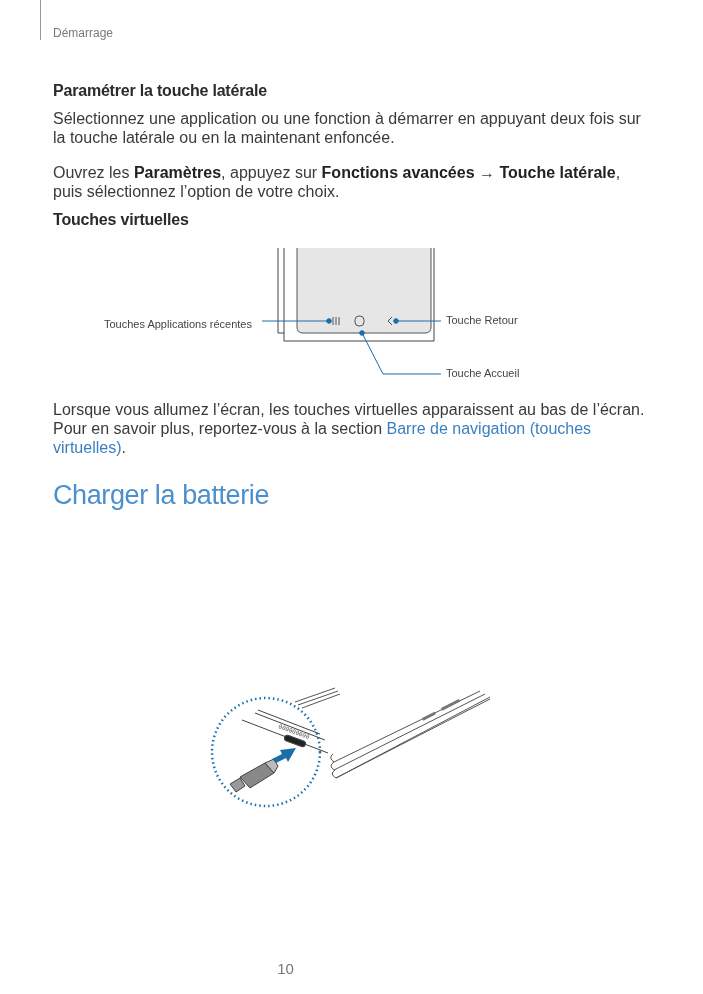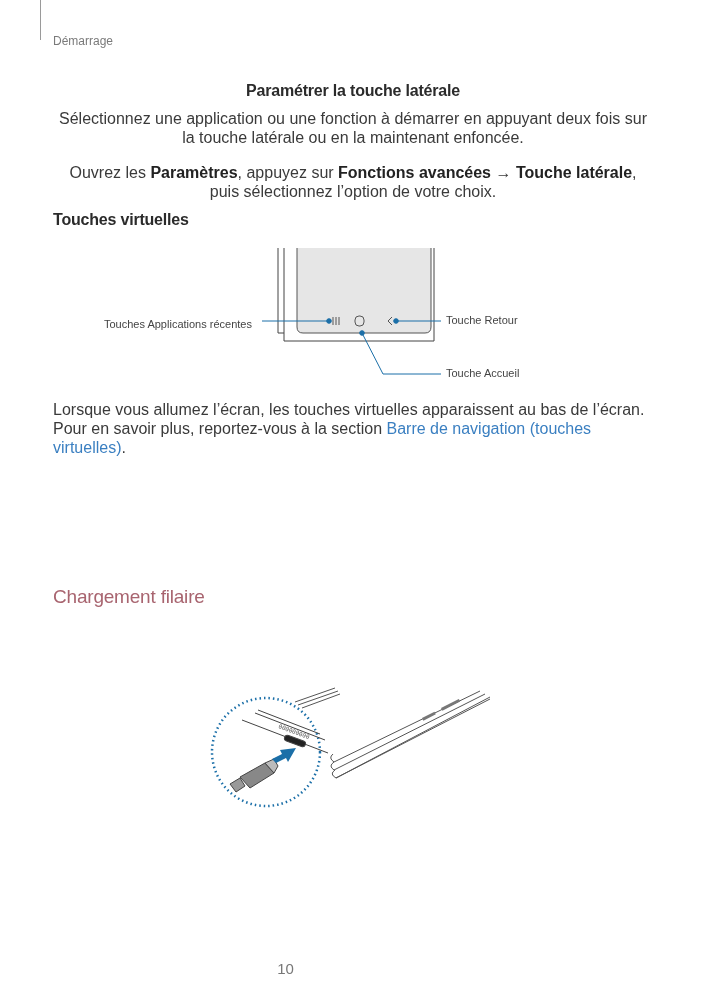--- a/index.html
+++ b/index.html
@@ -2,40 +2,40 @@
 <html><head>
 <meta charset="utf-8">
 <style>
   html, body { margin: 0; padding: 0; background: #ffffff; }
   body {
     width: 703px; height: 994px; position: relative; overflow: hidden;
     font-family: "Liberation Sans", "DejaVu Sans", sans-serif;
     color: #333333;
   }
   .margin-rule { position: absolute; left: 40px; top: 0; width: 1px; height: 40px; background: #9a9a9a; }
-  .chapter { position: absolute; left: 53px; top: 26px; font-size: 12px; color: #7a7a7a; margin-top: 8px; }
+  .chapter { position: absolute; left: 53px; top: 26px; font-size: 12px; color: #7a7a7a; }
   .block { position: absolute; left: 53px; width: 600px; }
   .h2 { font-size: 16px; font-weight: bold; color: #2b2b2b; margin: 0; letter-spacing: -0.2px; }
   p.body { font-size: 16px; line-height: 19px; margin: 0; color: #3a3a3a; }
   p.body + p.body { margin-top: 16px; }
   b { color: #222; }
   .link { color: #3a7fc1; }
   .h1 { font-size: 27px; color: #4a8fce; margin: 0; font-weight: normal; letter-spacing: -0.4px; }
   .h2c { font-size: 19px; color: #a8646f; margin: 0; font-weight: normal; letter-spacing: -0.2px; }
   .fig { position: absolute; }
   .callout { position: absolute; font-size: 11px; color: #444; white-space: nowrap; }
   .page-num { position: absolute; left: 0; width: 571px; top: 960px; text-align: center; font-size: 15px; color: #777; }
 </style>
 </head>
 <body>
 
 <div class="margin-rule"></div>
 <div class="chapter">Démarrage</div>
 
-<div class="block" style="top:82px;text-align:center;">
+<div class="block" style="top:82px;">
   <h2 class="h2">Paramétrer la touche latérale</h2>
   <div style="height:9px"></div>
   <p class="body">Sélectionnez une application ou une fonction à démarrer en appuyant deux fois sur la touche latérale ou en la maintenant enfoncée.</p>
   <p class="body"><span>Ouvrez les </span><b>Paramètres</b><span>, appuyez sur </span><b>Fonctions avancées</b><span> → </span><b>Touche latérale</b><span>, puis sélectionnez l’option de votre choix.</span></p>
 </div>
 
 <div class="block" style="top:211px;">
   <h2 class="h2">Touches virtuelles</h2>
 </div>
 
@@ -65,25 +65,25 @@
 </svg>
 <div class="callout" style="left:104px;top:318px;">Touches Applications récentes</div>
 <div class="callout" style="left:446px;top:314px;">Touche Retour</div>
 <div class="callout" style="left:446px;top:367px;">Touche Accueil</div>
 
 <div class="block" style="top:400px;">
   <p class="body"><span>Lorsque vous allumez l’écran, les touches virtuelles apparaissent au bas de l’écran. Pour en savoir plus, reportez-vous à la section </span><a class="link">Barre de navigation (touches virtuelles)</a><span>.</span></p>
 </div>
 
 <div class="block" style="top:480px;">
+  <h1 class="h1">Charger la batterie</h1>
   <div style="height:7px"></div>
 </div>
 
 <div class="block" style="top:586px;">
-  <h2 class="h2c">Chargement filaire</h2>
   <div style="height:9px"></div>
 </div>
 
 <svg class="fig" style="left:200px;top:680px;" width="300" height="150" viewBox="0 0 300 150">
   <g fill="none" stroke="#555" stroke-width="1">
     <path d="M95 22 L135 8"></path>
       <path d="M98 25 L138 11"></path>
       <path d="M102 28 L140 14"></path>
     <path d="M133 74 Q128 78 134 82 L280 11"></path>
     <path d="M134 82 Q128 86 134 90 L285 14"></path>

